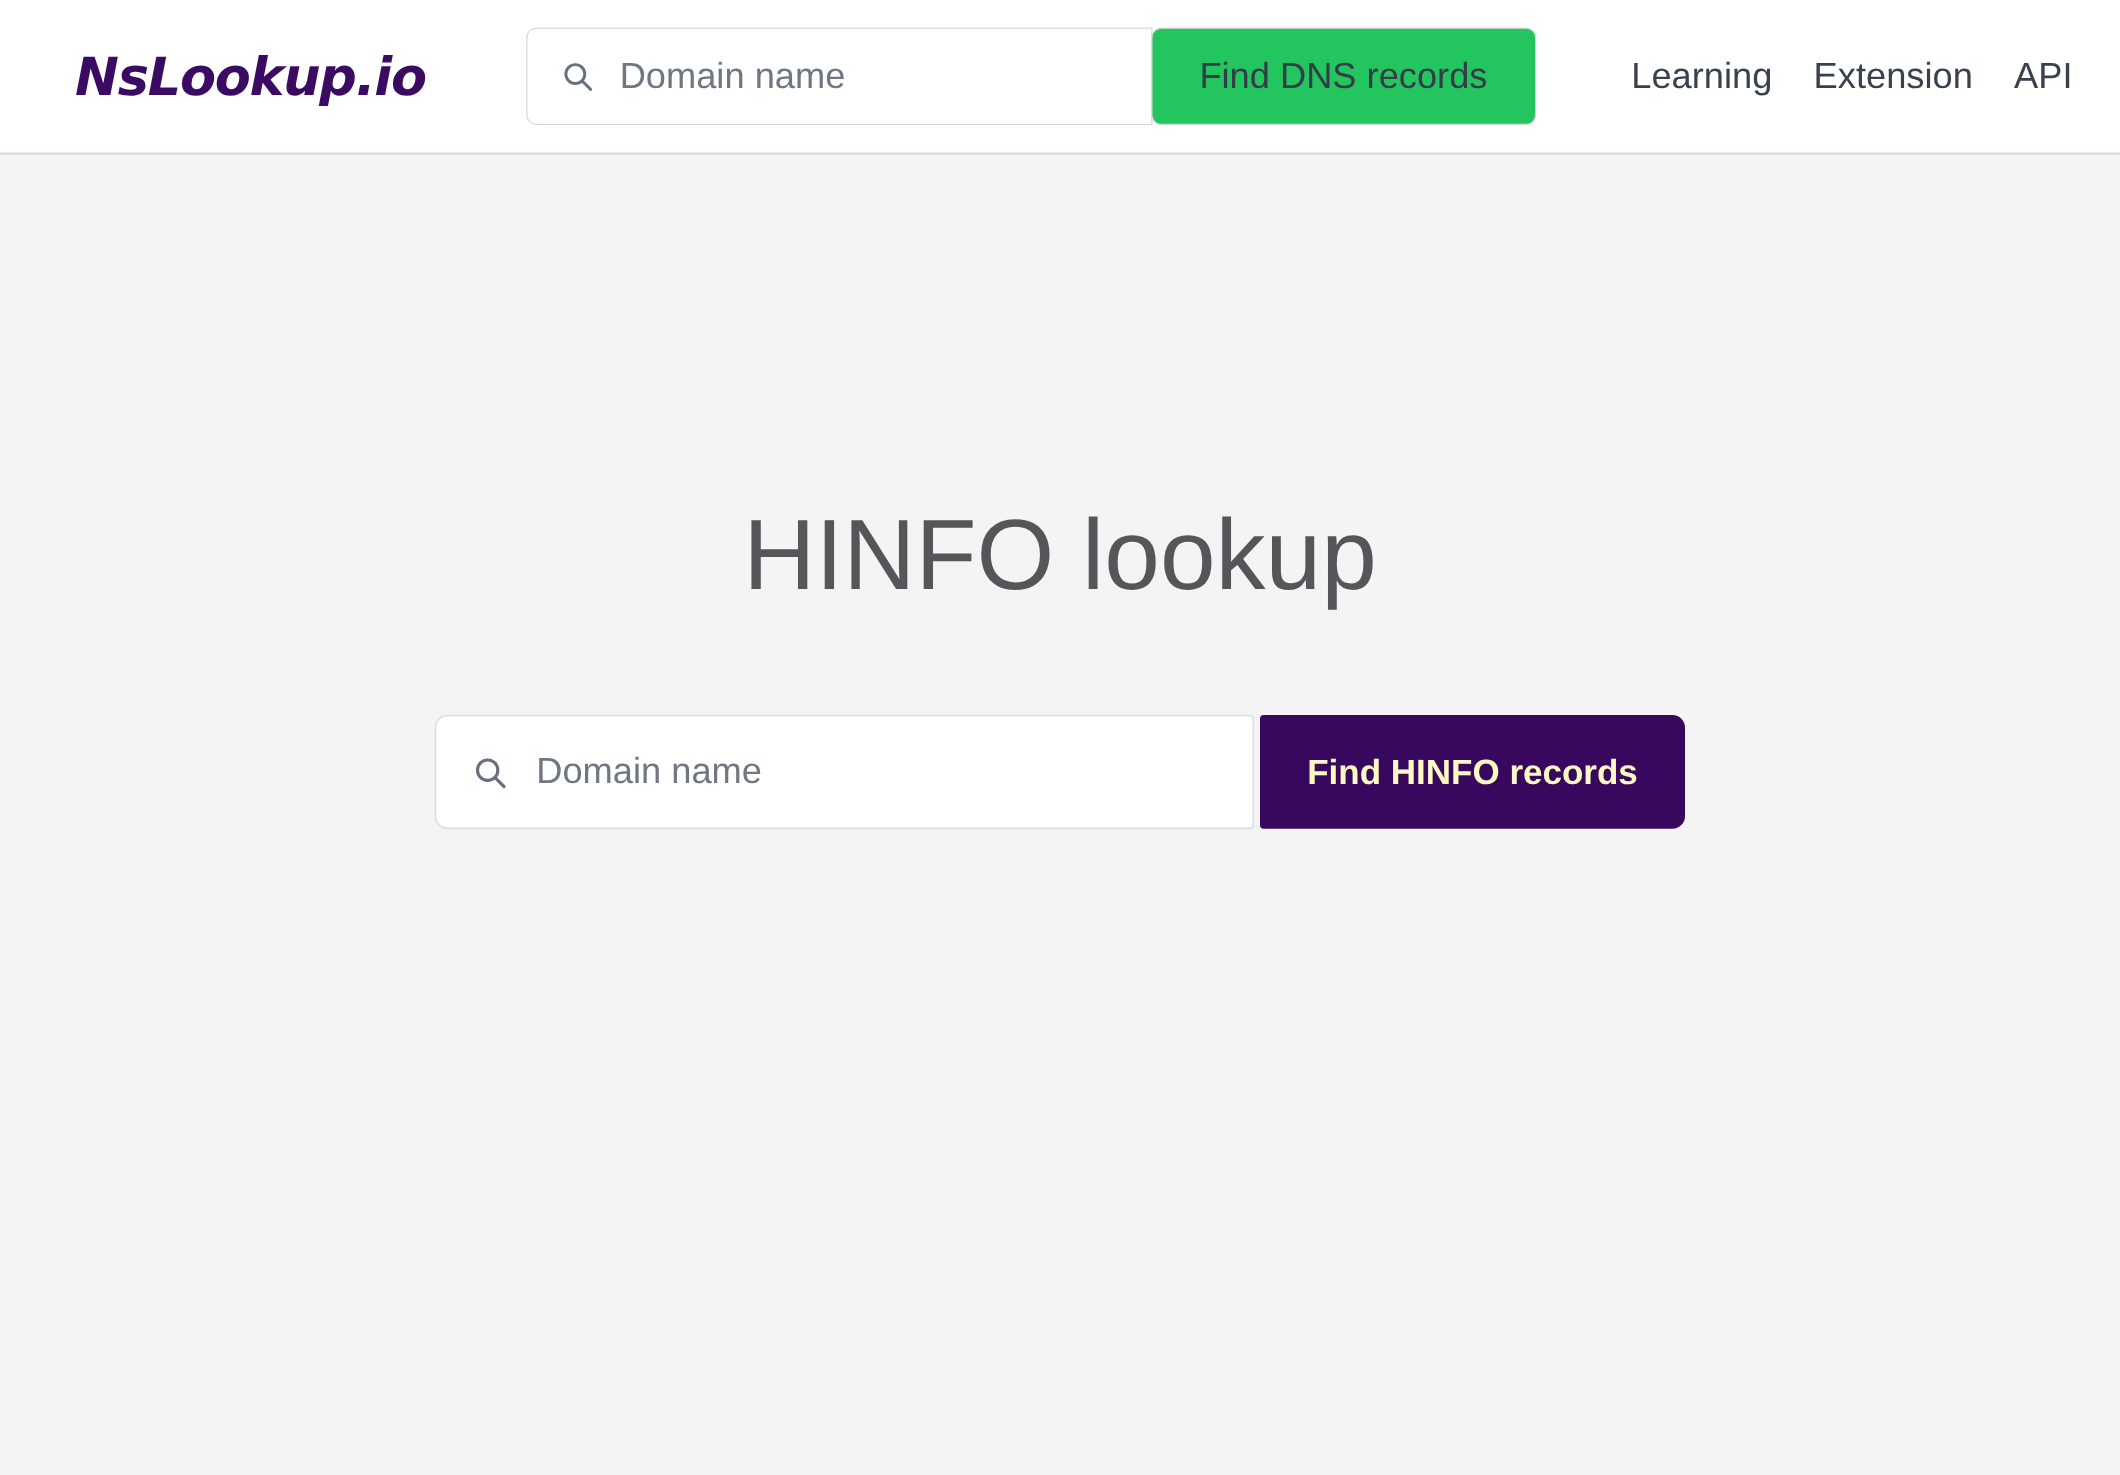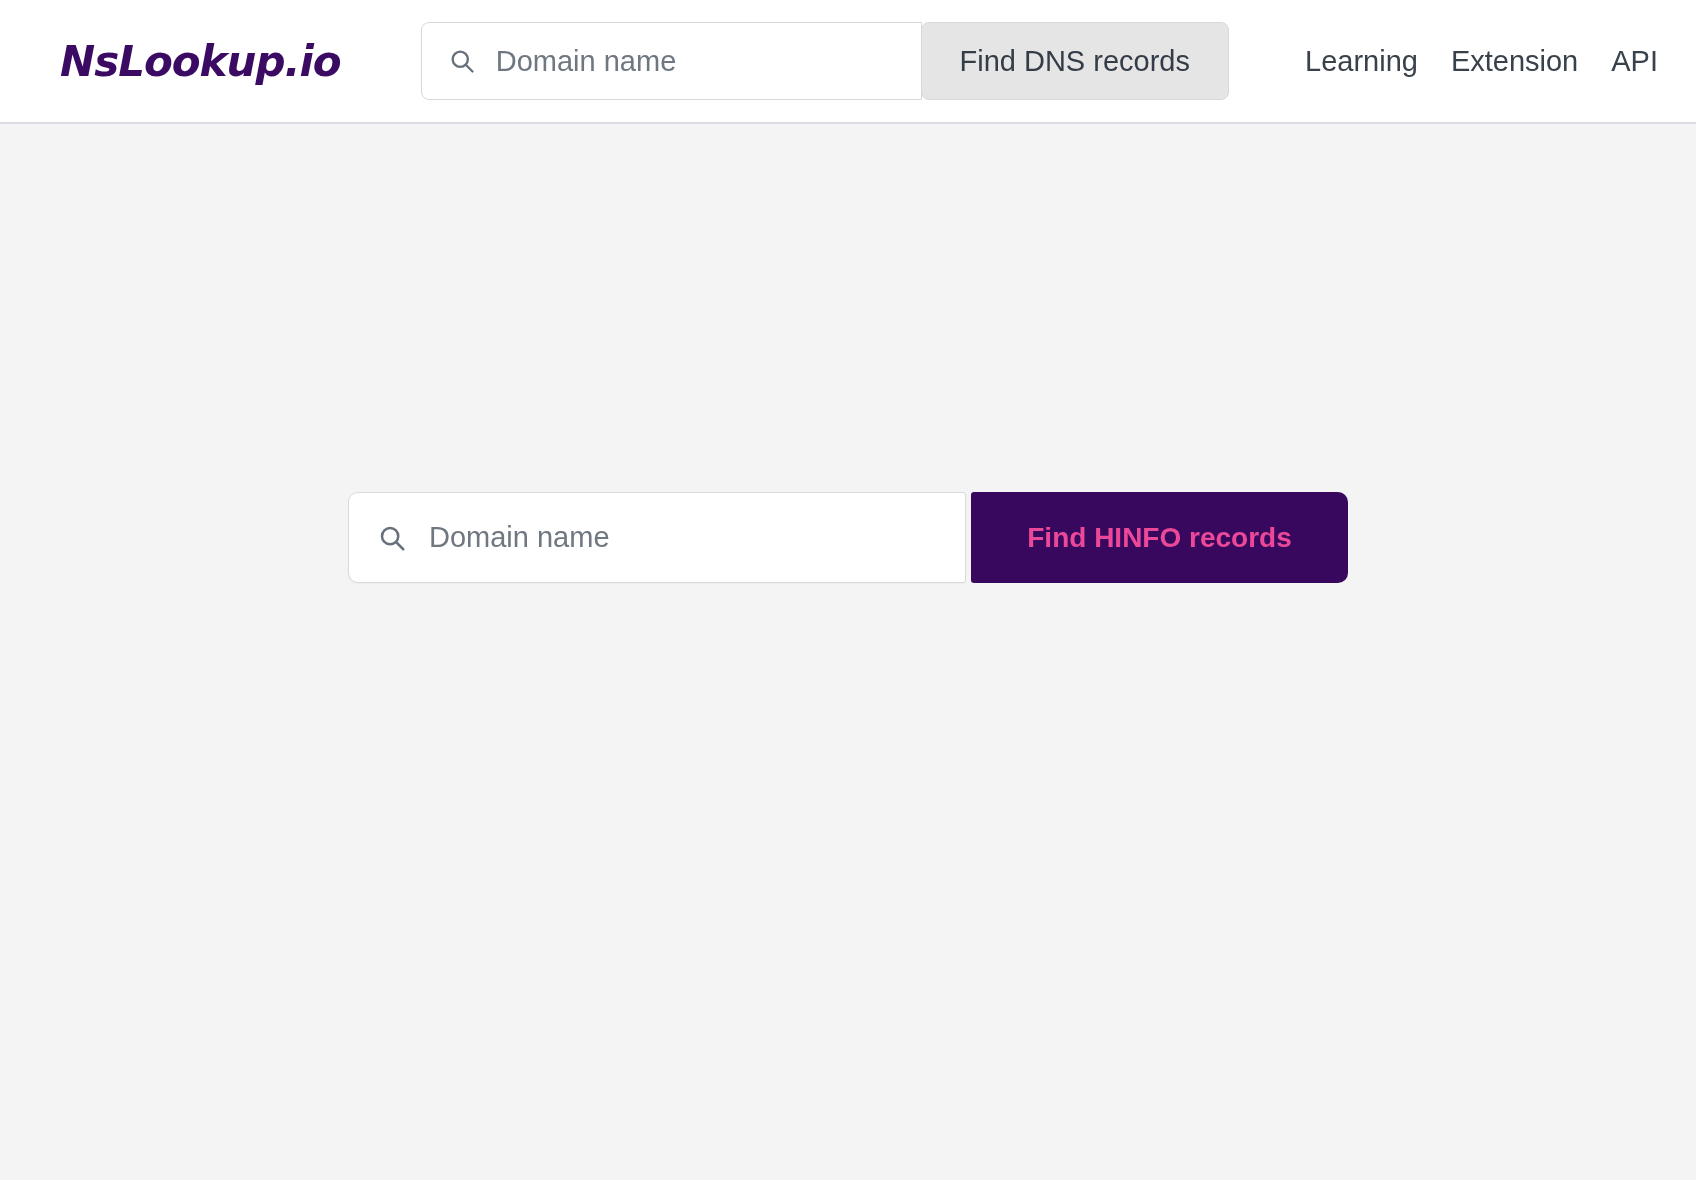--- a/index.html
+++ b/index.html
@@ -51,21 +51,21 @@
     background: transparent;
     font-family: inherit;
     font-size: 29px;
     color: #333c46;
     margin-left: 18px;
     width: 400px;
   }
   input::placeholder { color: #6f7781; opacity: 1; }
   .hdr-btn {
     width: 308px;
-    background: #e5e5e5;
+    background: #22c55e;
     border: 1px solid #d5d9de;
     border-radius: 8px;
     margin-left: -1px;
     font-family: inherit;
     font-size: 29px;
     color: #343d47;
     cursor: pointer;
     white-space: nowrap;
   }
   .site-nav {
@@ -116,25 +116,25 @@
     border: none;
     outline: none;
     background: transparent;
     font-family: inherit;
     font-size: 29px;
     color: #333c46;
     margin-left: 20px;
     width: 100%;
   }
   .main-btn {
-    width: 377px;
+    width: 340px;
     background: #38085e;
     border: none;
     border-radius: 3px 10px 10px 3px;
-    color: #ec4899;
+    color: #fef9c3;
     font-family: inherit;
     font-size: 28px;
     font-weight: 600;
     cursor: pointer;
     white-space: nowrap;
   }
   .desc {
     margin: 96px auto 0;
     width: 1150px;
     font-size: 29px;
@@ -166,20 +166,21 @@
   </form>
 
   <nav class="site-nav">
     <a href="#">Learning</a>
     <a href="#">Extension</a>
     <a href="#">API</a>
   </nav>
 </header>
 
 <main class="hero">
+  <h1 class="hero-title">HINFO lookup</h1>
 
   <form class="main-form">
     <div class="main-input-wrap">
       <svg class="search-svg" width="30" height="30" viewBox="0 0 24 24" fill="none" stroke="#67707b" stroke-width="2" stroke-linecap="round">
         <circle cx="10.5" cy="10.5" r="6.5"></circle>
         <line x1="15.4" y1="15.4" x2="21" y2="21"></line>
       </svg>
       <input type="text" placeholder="Domain name" style="">
     </div>
     <button type="button" class="main-btn">Find HINFO records</button>

